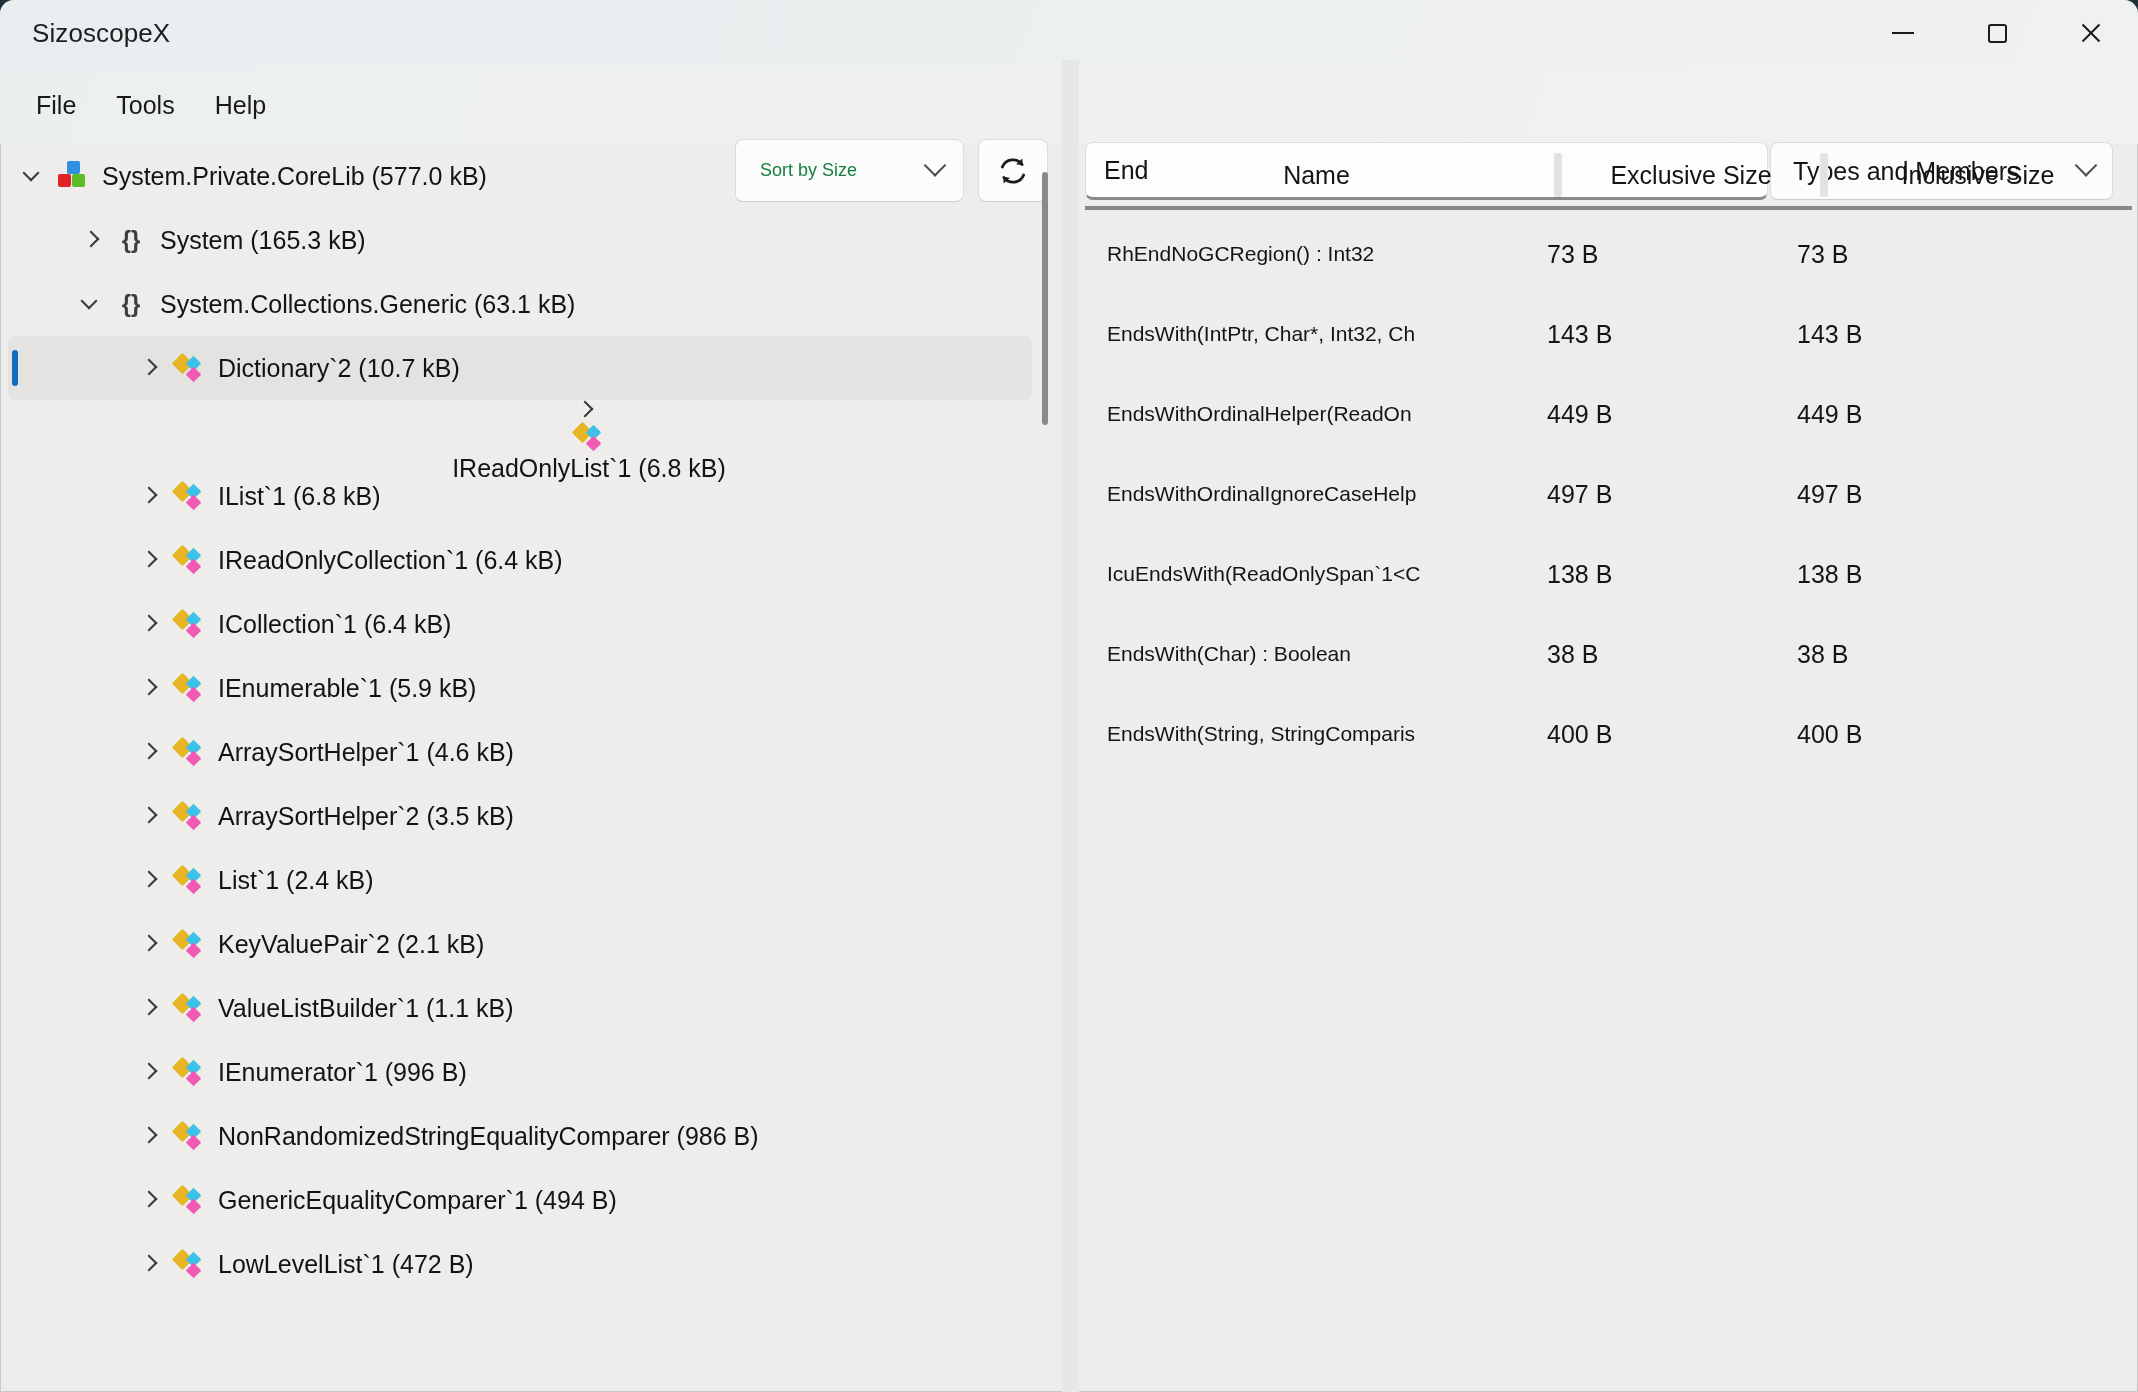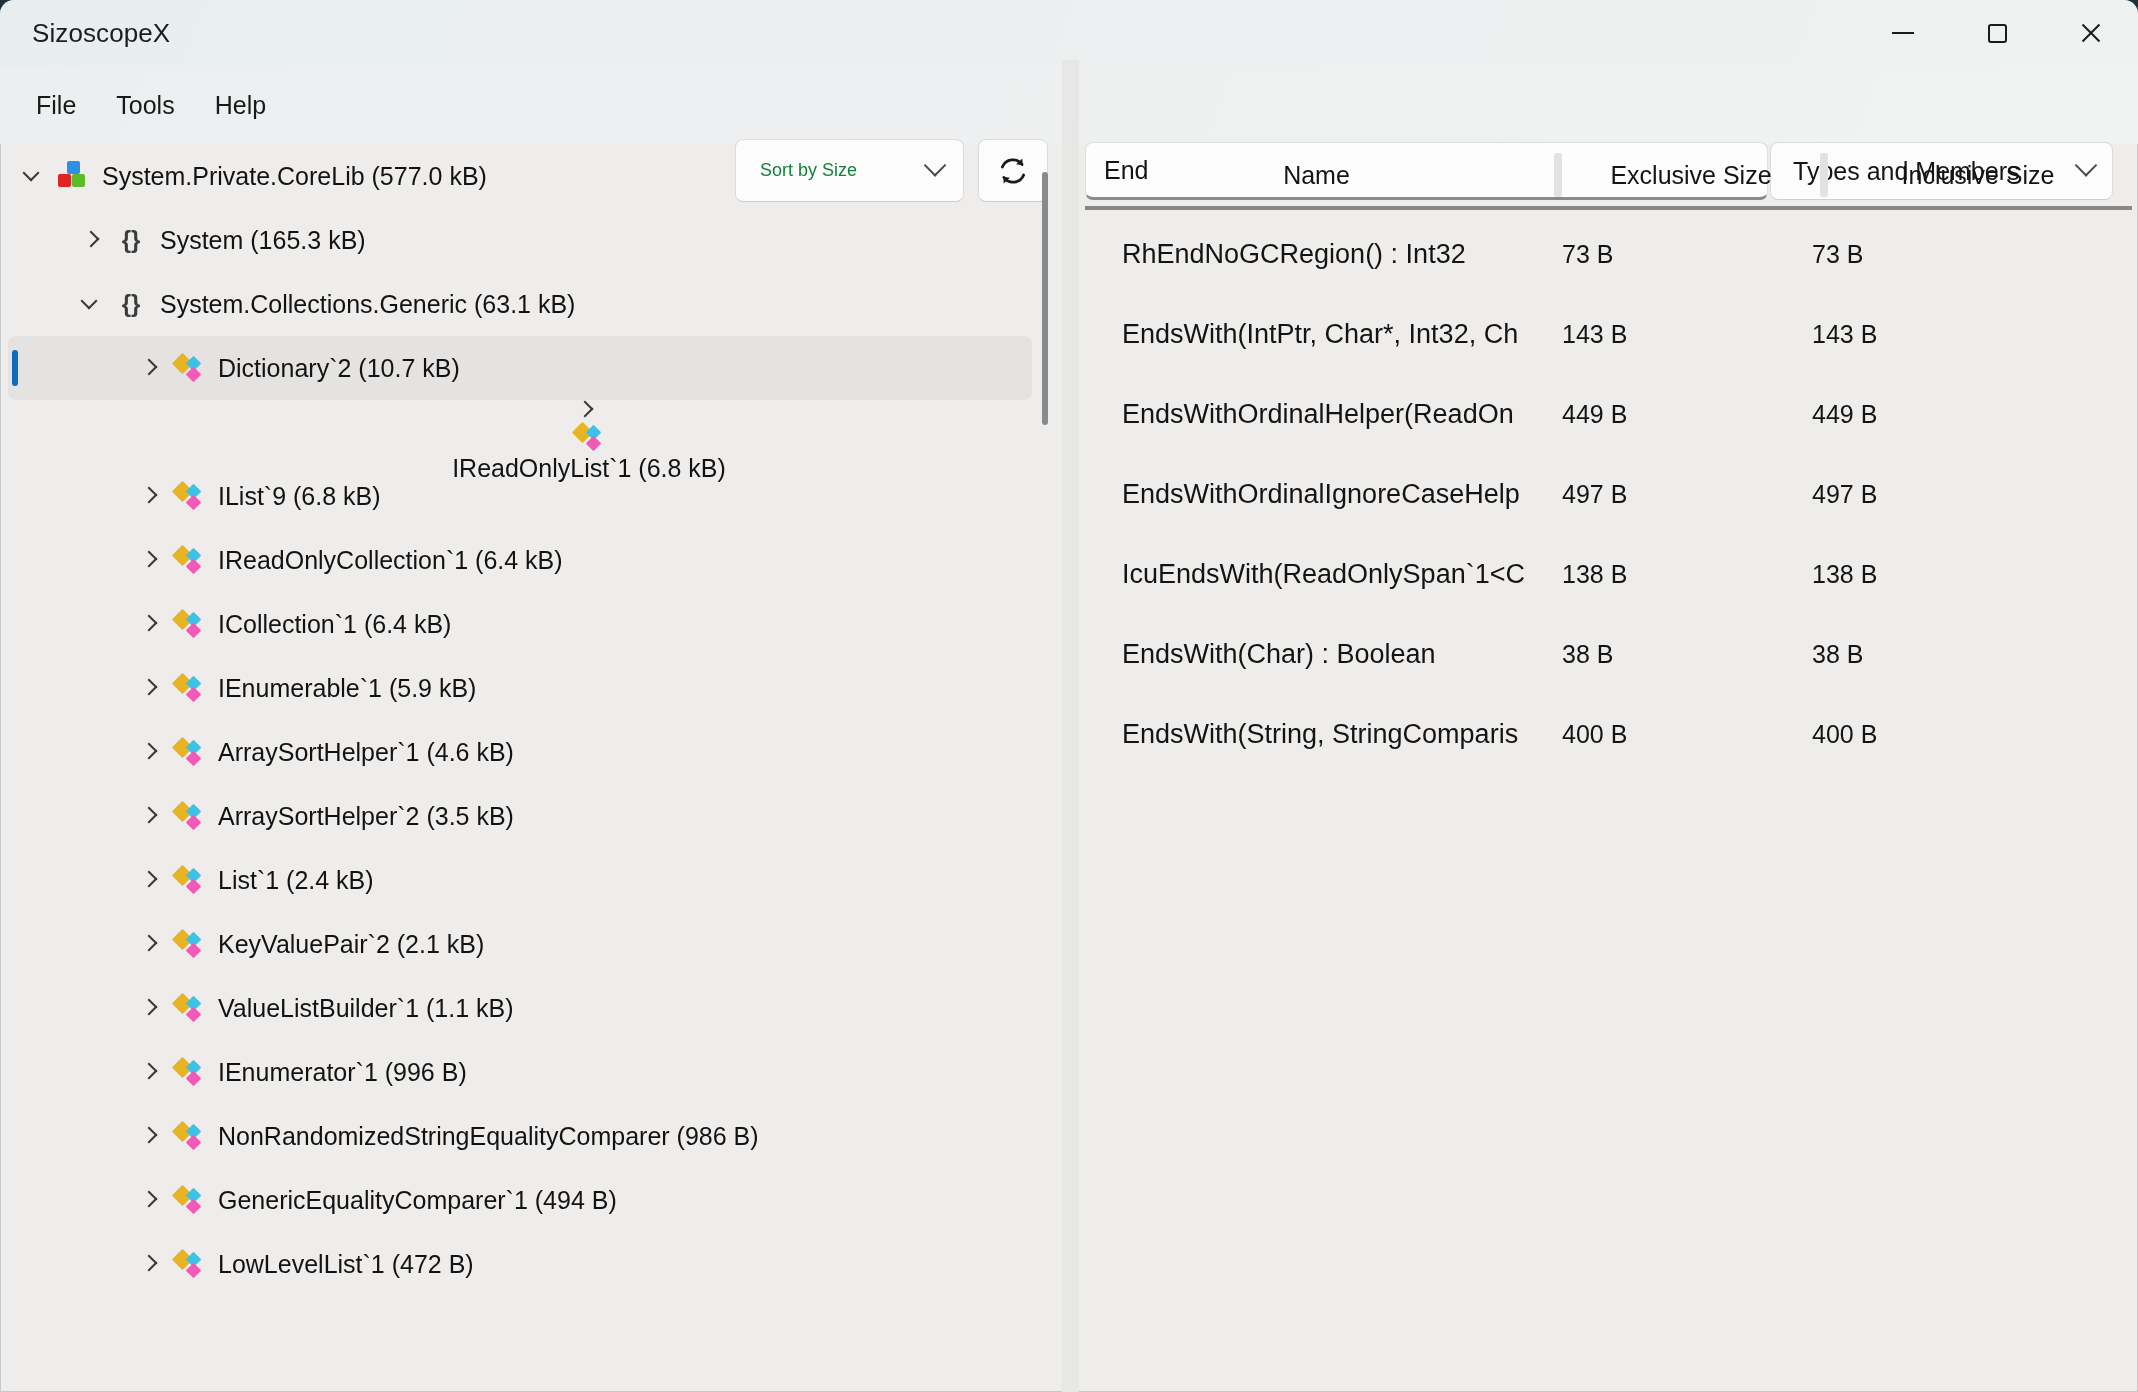--- a/index.html
+++ b/index.html
@@ -309,22 +309,22 @@
   }
   #gridbody { position: absolute; left: 0; top: 70px; width: 1059px; }
   .grow {
     height: 80px;
     display: flex;
     align-items: center;
     cursor: default;
   }
   .gname {
     width: 440px;
-    margin-left: 43px;
-    font-size: 27px;
+    margin-left: 28px;
+    font-size: 21px;
     color: #141414;
     white-space: nowrap;
     overflow: hidden;
   }
   .gexcl, .gincl {
     font-size: 25px;
     color: #141414;
     white-space: nowrap;
   }
   .gexcl { width: 250px; }
@@ -434,21 +434,21 @@
       </div>
       <div class="trow" style="padding-left: 126px;">
         <span class="twist">
           <i></i>
         </span>
         <span class="ticon ic-type">
           <i class="d1"></i>
           <i class="d2"></i>
           <i class="d3"></i>
         </span>
-        <span class="tlabel">IList`9 (6.8 kB)</span>
+        <span class="tlabel">IList`1 (6.8 kB)</span>
       </div>
       <div class="trow" style="padding-left: 126px;">
         <span class="twist">
           <i></i>
         </span>
         <span class="ticon ic-type">
           <i class="d1"></i>
           <i class="d2"></i>
           <i class="d3"></i>
         </span>

